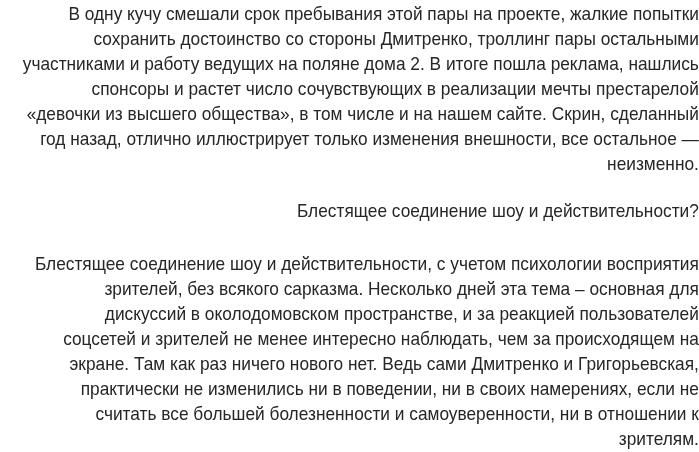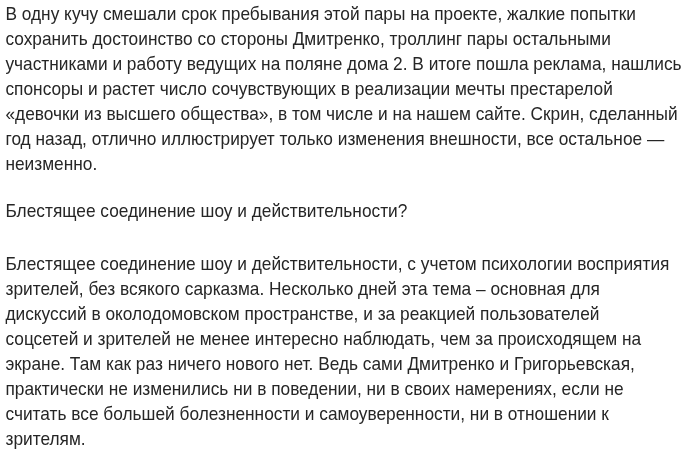--- a/index.html
+++ b/index.html
@@ -6,20 +6,21 @@
     margin: 0;
     padding: 0;
     background: #ffffff;
   }
   .page {
     position: relative;
     width: 699px;
     height: 452px;
     background: #ffffff;
     overflow: hidden;
+    text-align: right;
   }
   
   .condense {
     transform: scaleX(0.91);
     transform-origin: 0 0;
     width: 768px;
     box-sizing: border-box;
     padding: 1px 0 0 6px;
     font-family: "Liberation Sans", sans-serif;
     font-size: 19px;

